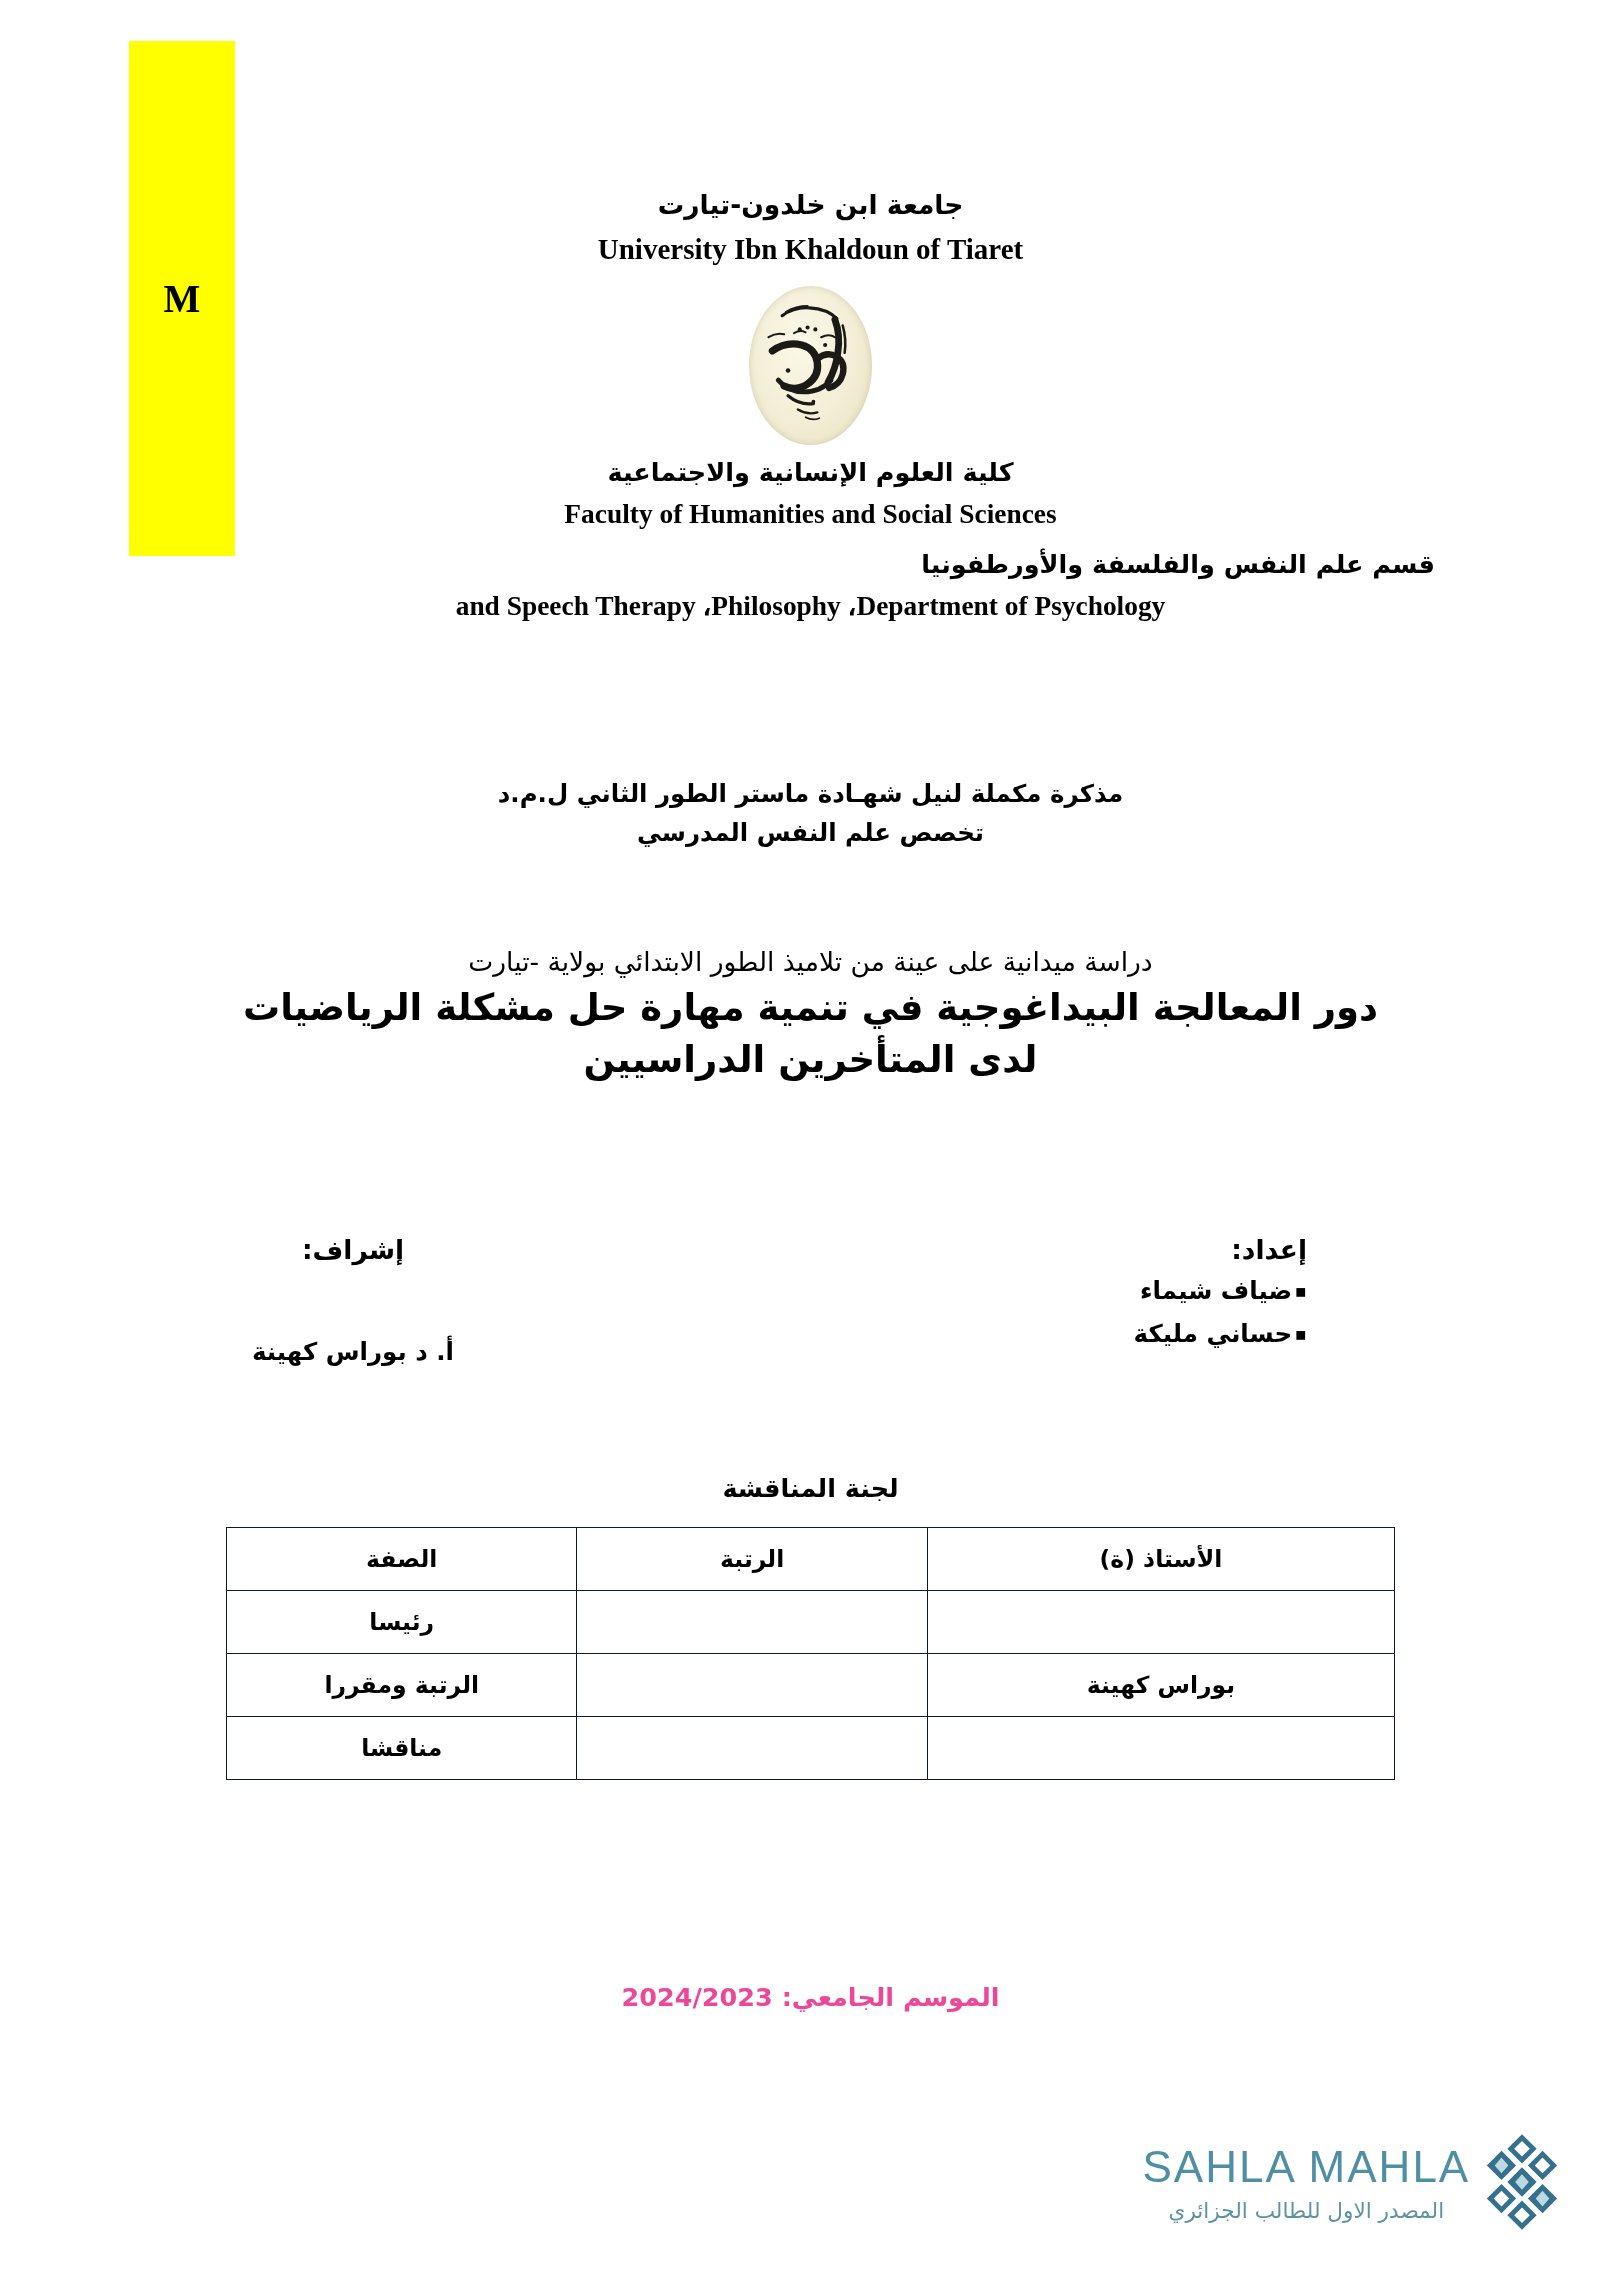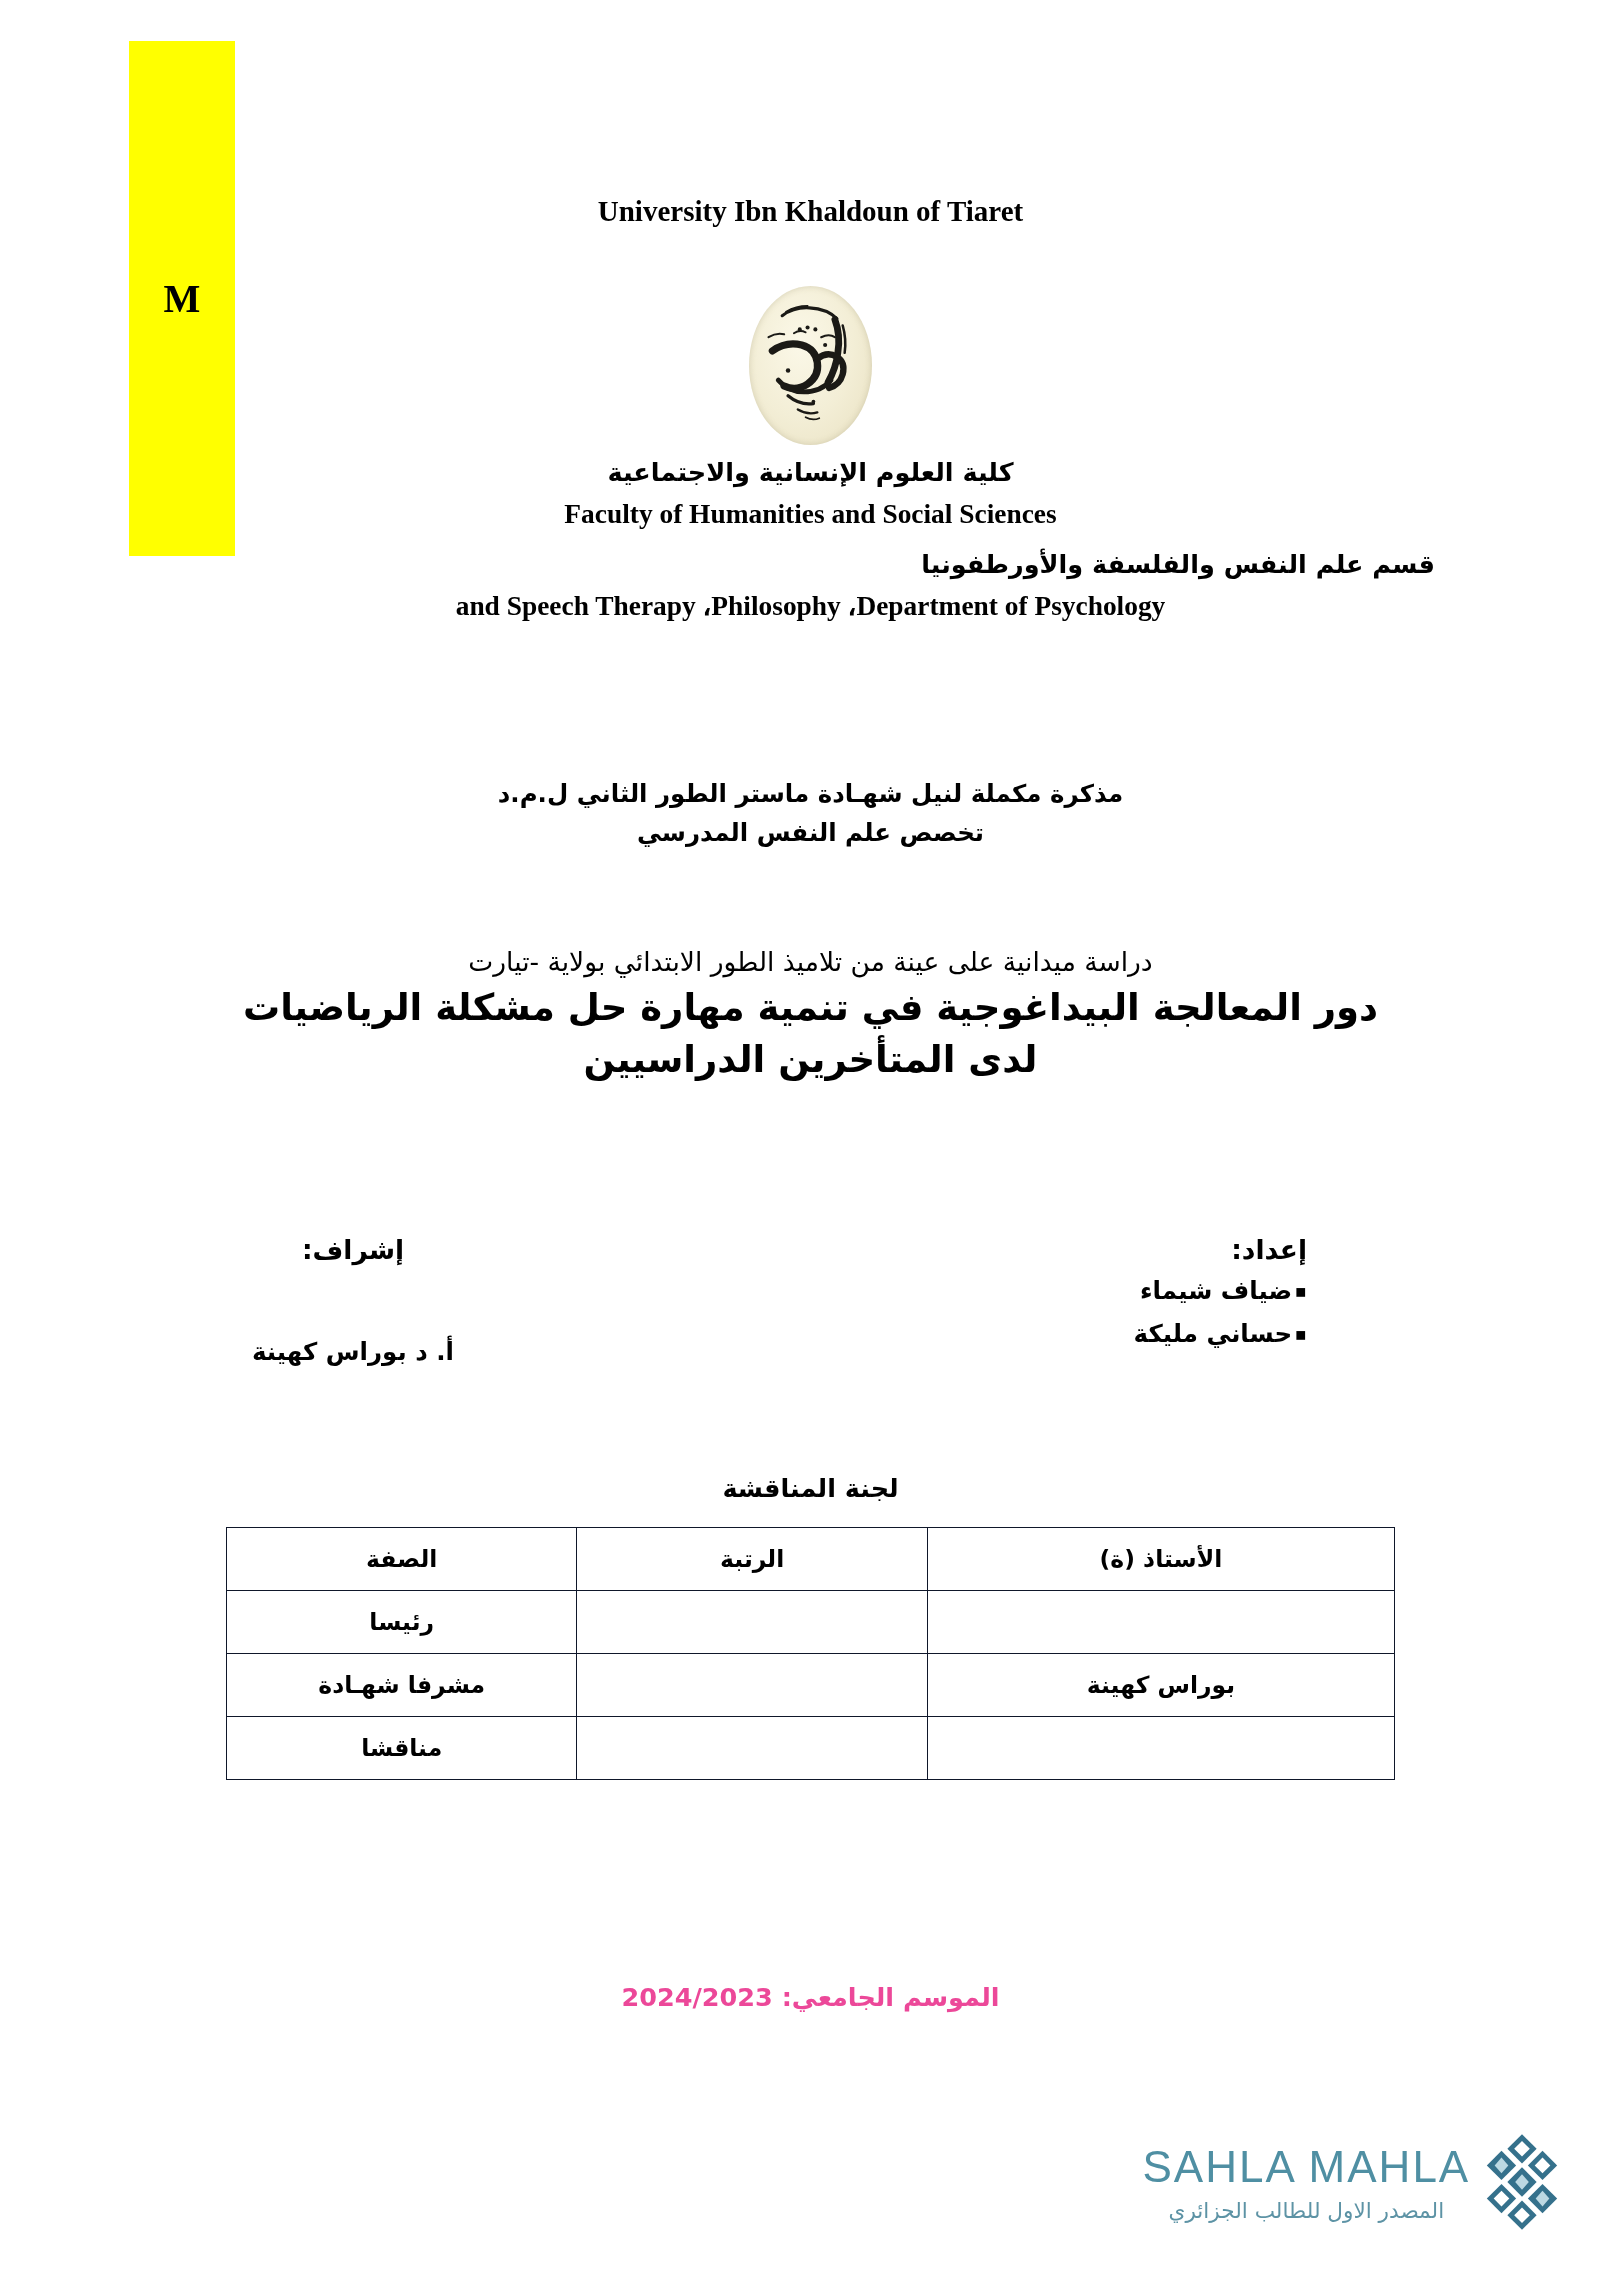--- a/index.html
+++ b/index.html
@@ -231,20 +231,21 @@
 </head>
 <body>
 
 <div id="page">
 
   <div class="side-tab">
     <span class="side-tab-letter">M</span>
   </div>
 
   <div class="head-block">
+    <div class="ar head-ar-1">جامعة ابن خلدون-تيارت</div>
     <div class="en head-en-1">University Ibn Khaldoun of Tiaret</div>
   </div>
 
   <div class="logo-wrap">
     <div class="logo-oval">
       <svg width="123" height="159" viewBox="0 0 126 162" aria-hidden="true">
         <g fill="none" stroke="#1b1a16" stroke-linecap="round" stroke-linejoin="round">
           <path d="M34 30 q12 -9 28 -8 q18 1 28 11" stroke-width="3.2"></path>
           <path d="M38 26 q10 -6 22 -6" stroke-width="2"></path>
           <path d="M88 34 q6 16 3 34 q-2 16 -10 30" stroke-width="7"></path>
@@ -320,21 +321,21 @@
         <td>الصفة</td>
       </tr>
       <tr>
         <td></td>
         <td></td>
         <td>رئيسا</td>
       </tr>
       <tr>
         <td>بوراس كهينة</td>
         <td></td>
-        <td>مشرفا شهـادة</td>
+        <td>الرتبة ومقررا</td>
       </tr>
       <tr>
         <td></td>
         <td></td>
         <td>مناقشا</td>
       </tr>
     </tbody>
   </table>
 
   <div class="year-line">الموسم الجامعي: 2024/2023</div>

